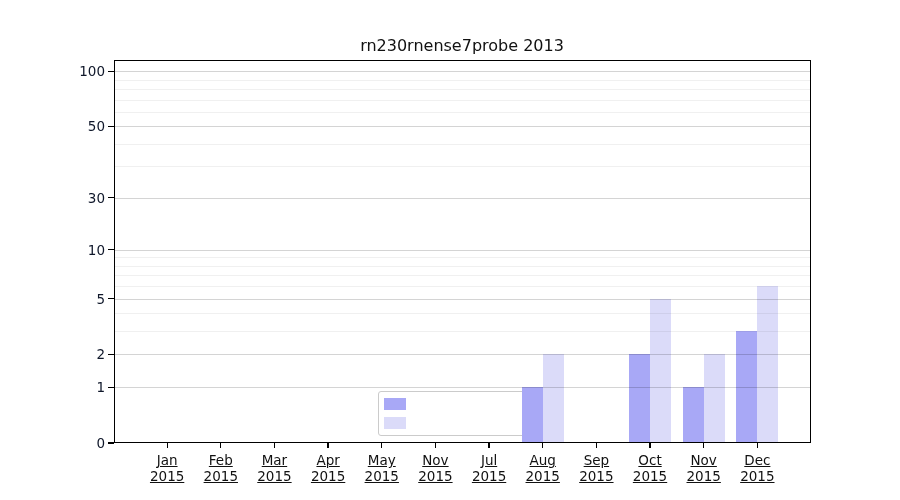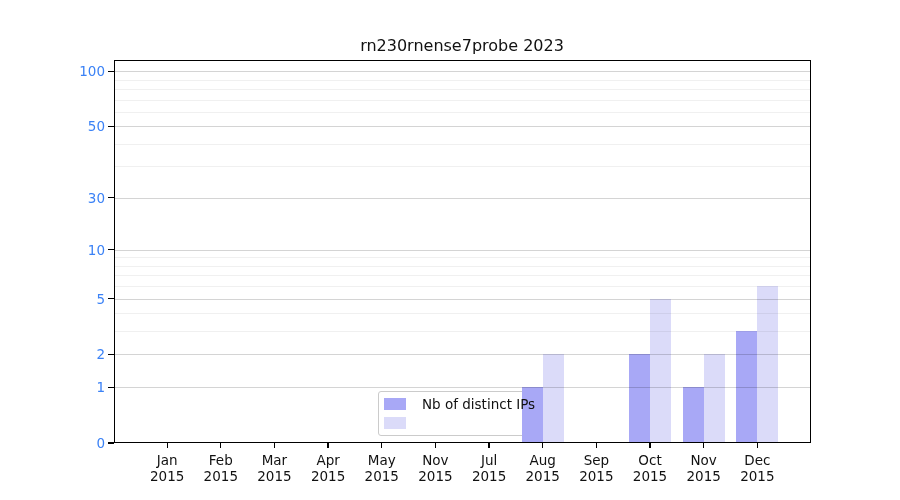--- a/index.html
+++ b/index.html
@@ -16,44 +16,44 @@
     border:1.3px solid #000000;box-sizing:border-box;z-index:5;pointer-events:none;
   }
   .gridline{position:absolute;left:113.5px;width:697.5px;height:1px;z-index:3;}
   .grid-major{background:rgba(0,0,0,0.17);}
   .grid-minor{background:rgba(0,0,0,0.06);}
   .bar{position:absolute;z-index:2;}
   .ytick-mark{position:absolute;left:108px;width:5.5px;height:1.3px;background:#000;z-index:5;}
   .xtick-mark{position:absolute;top:443px;width:1.3px;height:5px;background:#000;z-index:5;}
   .ytick-label{
     position:absolute;left:0;width:105px;text-align:right;font-size:13.5px;
-    line-height:16px;color:#3b82f6;
+    line-height:16px;color:#0f172a;
   }
   .xtick-label{
     position:absolute;width:90px;text-align:center;font-size:13.5px;
-    line-height:15.5px;color:#111111;top:453px;
+    line-height:15.5px;color:#111111;top:453px;text-decoration:underline;
   }
   .legend-frame{
     position:absolute;left:378px;top:391px;width:167px;height:45px;box-sizing:border-box;
     background:rgba(255,255,255,0.8);border:1px solid #cbcbcb;border-radius:3px;z-index:1;
   }
   .legend-content{
     position:absolute;left:378px;top:391px;width:167px;height:45px;box-sizing:border-box;
     display:flex;flex-direction:column;justify-content:center;gap:6px;
     padding-left:6px;z-index:4;
   }
   .legend-row{display:flex;align-items:center;height:13px;}
   .legend-swatch{width:22px;height:12px;flex:none;}
   .legend-label{margin-left:16px;font-size:13.5px;color:#111111;white-space:nowrap;}
 </style>
 </head>
 <body>
 
 <div class="figure">
-  <div class="chart-title">rn230rnense7probe 2023</div>
+  <div class="chart-title">rn230rnense7probe 2013</div>
 
   <div class="legend-frame"></div>
 
   <div id="bar-layer">
       <div class="bar" style="left: 521.731px; top: 387.153px; width: 21px; height: 55.8473px; background: rgb(168, 168, 246);"></div>
       <div class="bar" style="left: 542.731px; top: 354.484px; width: 21px; height: 88.5159px; background: rgb(219, 219, 249);"></div>
       <div class="bar" style="left: 629.038px; top: 354.484px; width: 21px; height: 88.5159px; background: rgb(168, 168, 246);"></div>
       <div class="bar" style="left: 650.038px; top: 298.637px; width: 21px; height: 144.363px; background: rgb(219, 219, 249);"></div>
       <div class="bar" style="left: 682.692px; top: 387.153px; width: 21px; height: 55.8473px; background: rgb(168, 168, 246);"></div>
       <div class="bar" style="left: 703.692px; top: 354.484px; width: 21px; height: 88.5159px; background: rgb(219, 219, 249);"></div>
@@ -156,21 +156,20 @@
       <div class="xtick-mark" style="left: 756.696px;"></div>
       <div class="xtick-label" style="left: 712.346px;">
         <div>Dec</div>
         <div>2015</div>
       </div>
     </div>
 
   <div class="legend-content">
     <div class="legend-row">
       <span class="legend-swatch" style="background: rgb(168, 168, 246);"></span>
-      <span class="legend-label">Nb of distinct IPs</span>
     </div>
     <div class="legend-row">
       <span class="legend-swatch" style="background: rgb(219, 219, 249);"></span>
     </div>
   </div>
 
   <div class="plot-border"></div>
 </div>
 
 </body></html>

